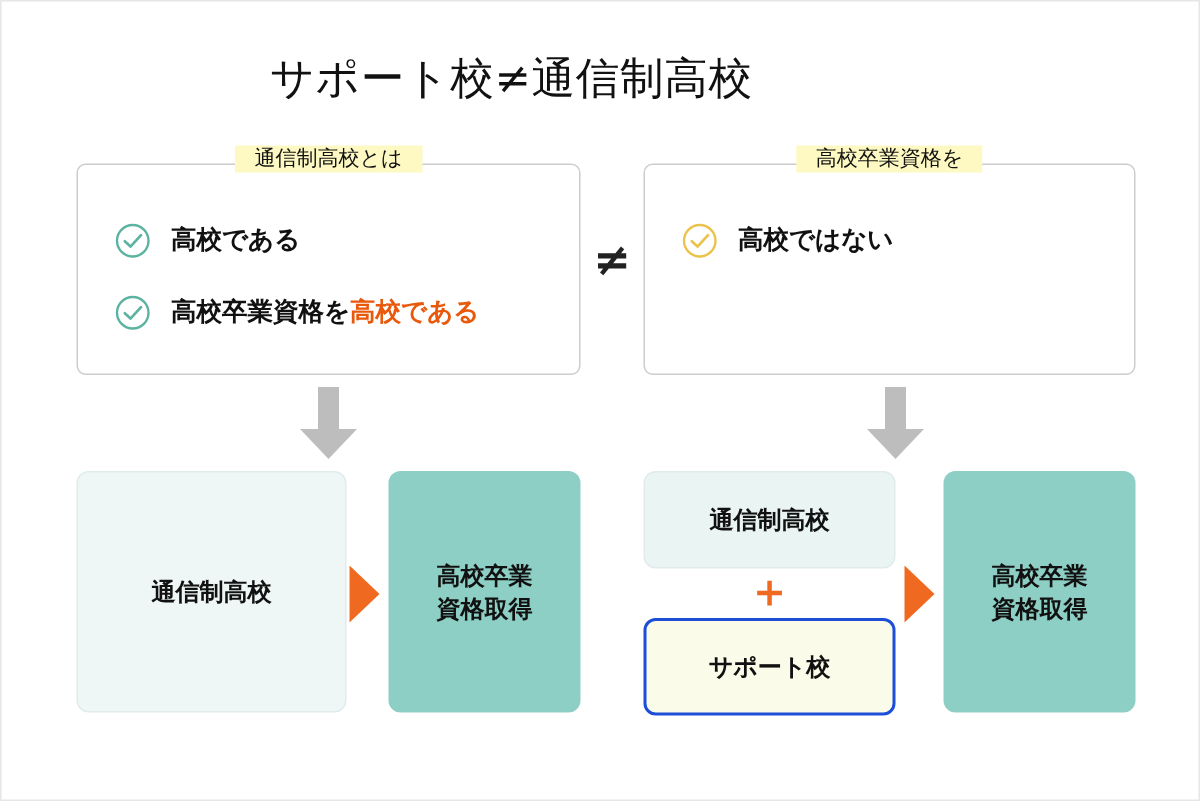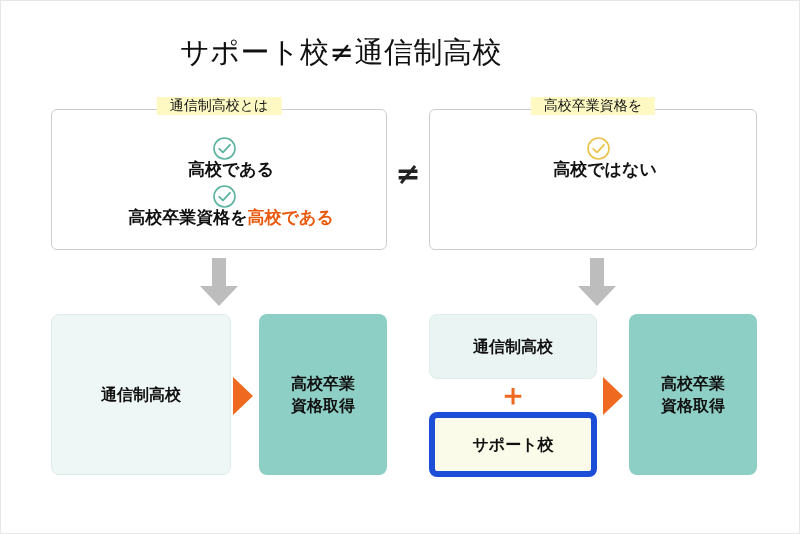--- a/index.html
+++ b/index.html
@@ -61,21 +61,20 @@
     position: absolute;
     left: 0;
     top: 26px;
     width: 100%;
   }
   .defrow {
     display: flex;
     align-items: center;
     padding: 0 0 0 24px;
     height: 48px;
-    flex-direction: column;
   }
   .check-icon {
     flex: 0 0 auto;
     width: 25px;
     height: 25px;
     margin-right: 13px;
   }
   .defrow-text {
     font-size: 17px;
     font-weight: bold;
@@ -128,21 +127,21 @@
     background: #8ecfc5;
   }
   .box-mint-small {
     left: 428px; top: 313px; width: 168px; height: 65px;
     background: #eaf4f3;
     border: 1px solid #dfeceb;
   }
   .box-cream {
     left: 428px; top: 411px; width: 168px; height: 65px;
     background: #fbfbe9;
-    border: 6px solid #1d4ed8;
+    border: 2px solid #1d4ed8;
   }
   .box-teal-right {
     left: 628px; top: 313px; width: 128px; height: 161px;
     background: #8ecfc5;
   }
 
   
   .plus-sign {
     position: absolute;
     left: 428px;

